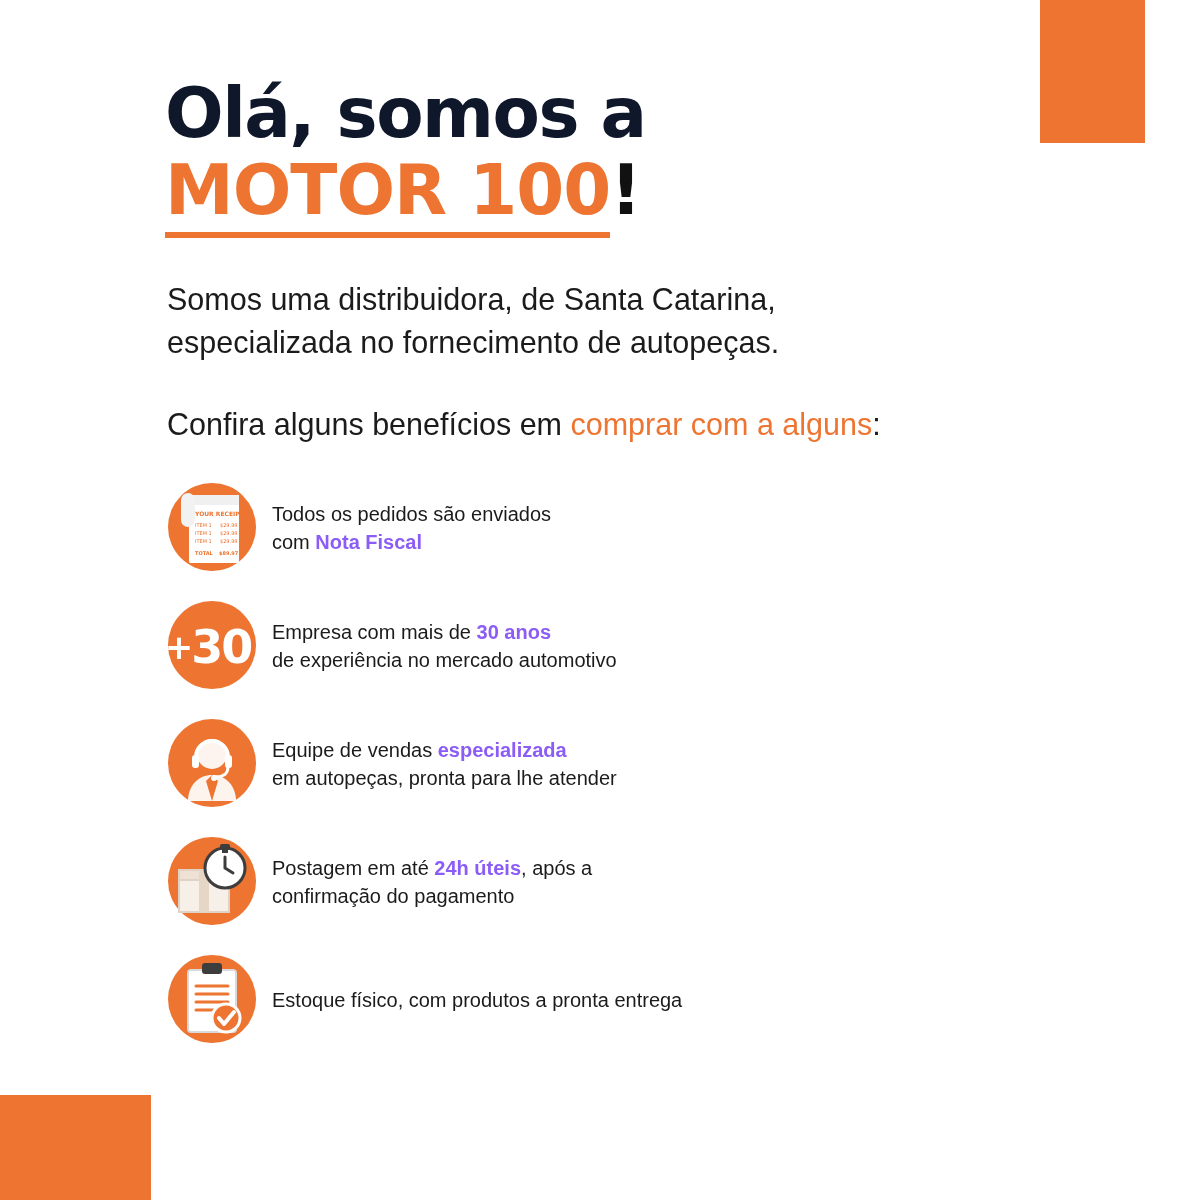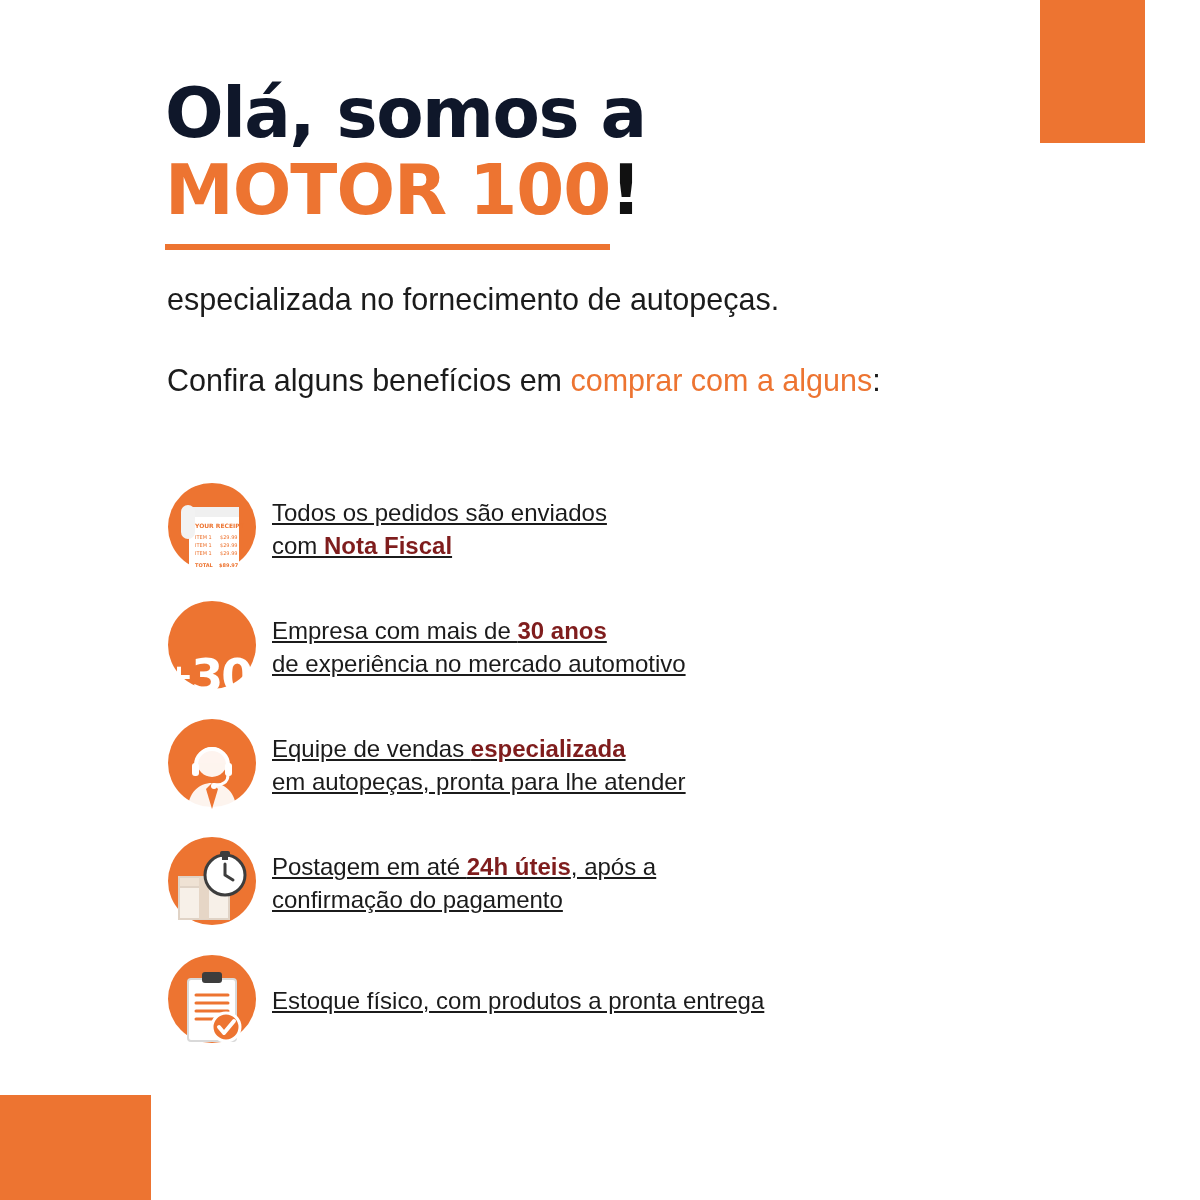--- a/index.html
+++ b/index.html
@@ -59,21 +59,21 @@
     font-size: 69px;
     line-height: 1.05;
     letter-spacing: -1px;
     color: #111111;
     margin: 6px 0 0 0;
     white-space: nowrap;
   }
   .brand {
     color: #ED7431;
     border-bottom: 6px solid #ED7431;
-    padding-bottom: 14px;
+    padding-bottom: 2px;
   }
 
   
   .intro {
     position: absolute;
     left: 167px;
     top: 278px;
     width: 920px;
     font-size: 30.5px;
     line-height: 1.42;
@@ -81,21 +81,21 @@
     font-family: "Liberation Sans", sans-serif;
   }
   .intro .p2 {
     margin-top: 38px;
     white-space: nowrap;
   }
   .accent {
     color: #ED7431;
   }
   .accent-bold {
-    color: #7f1d1d;
+    color: #8b5cf6;
     font-weight: bold;
     text-align: center;
   }
 
   
   .benefits {
     position: absolute;
     left: 160px;
     top: 470px;
     width: 1010px;
@@ -104,30 +104,29 @@
     display: flex;
     align-items: center;
     min-height: 118px;
   }
   .benefit .icon-wrap {
     width: 104px;
     min-width: 104px;
     height: 104px;
     position: relative;
     display: flex;
-    align-items: flex-end;
+    align-items: center;
     justify-content: center;
   }
   .benefit .text {
-    font-size: 24px;
+    font-size: 20px;
     line-height: 1.38;
     color: #1b1b1b;
     padding-left: 8px;
     white-space: nowrap;
-    text-decoration: underline;
   }
   .circle {
     position: absolute;
     left: 8px;
     top: 6px;
     width: 88px;
     height: 88px;
     border-radius: 50%;
     background: #ED7431;
   }
@@ -161,20 +160,21 @@
 
   <div class="headline">
     <div class="line1">Olá, somos a</div>
     <div class="line2">
       <span class="brand">MOTOR 100</span><span>!</span>
     </div>
   </div>
 
   <div class="intro">
     <div class="p1">
+      <div>Somos uma distribuidora, de Santa Catarina,</div>
       <div>especializada no fornecimento de autopeças.</div>
     </div>
     <div class="p2">
       <span>Confira alguns benefícios em </span><span class="accent">comprar com a alguns</span><span>:</span>
     </div>
   </div>
 
   <div class="benefits">
 
     <div class="benefit">

